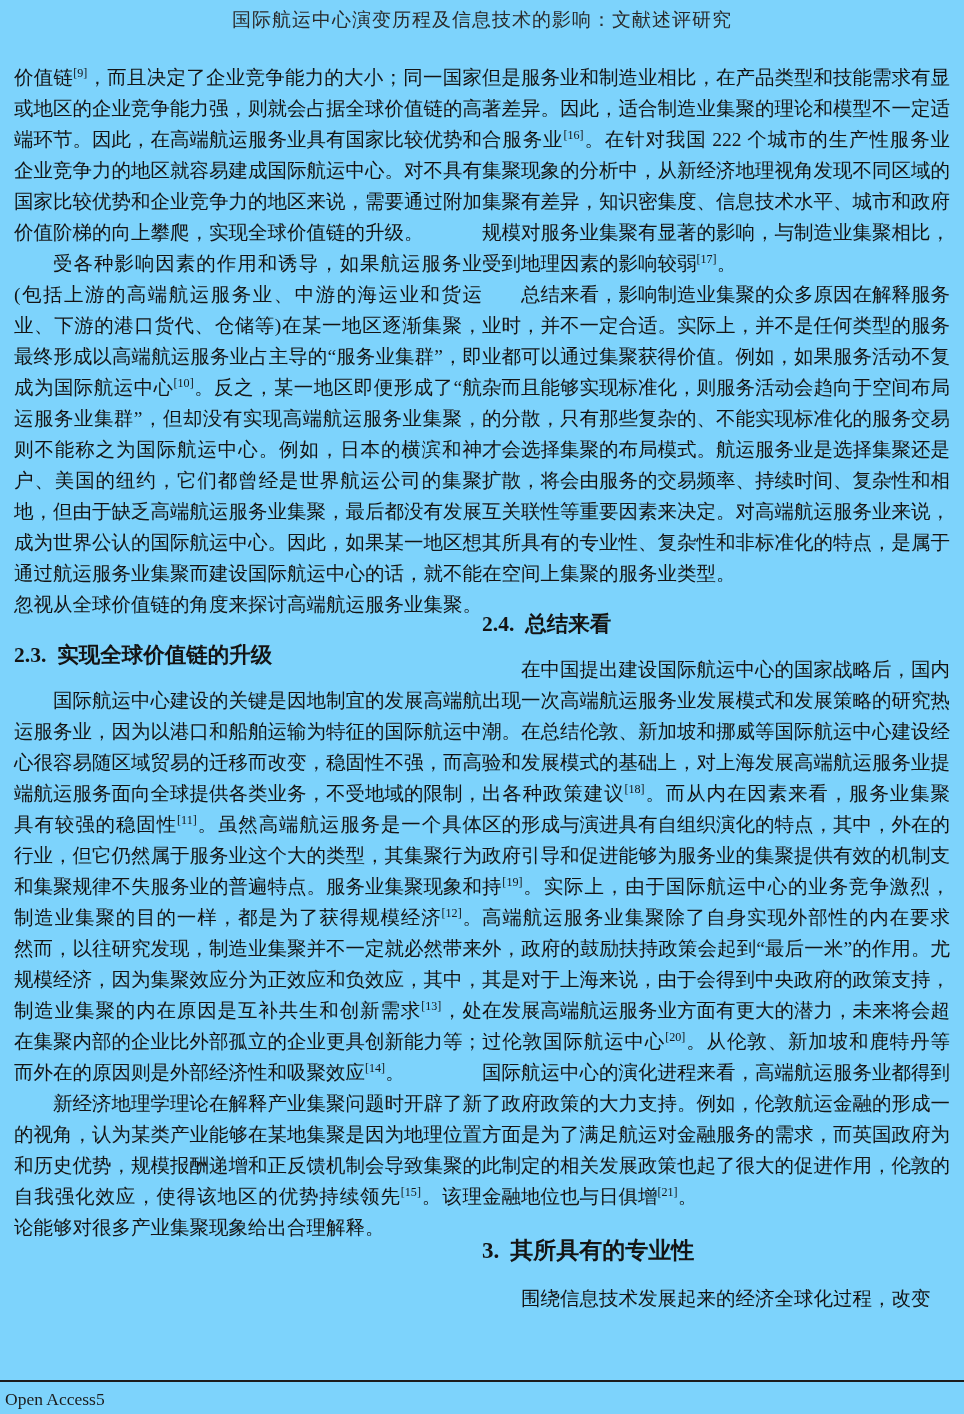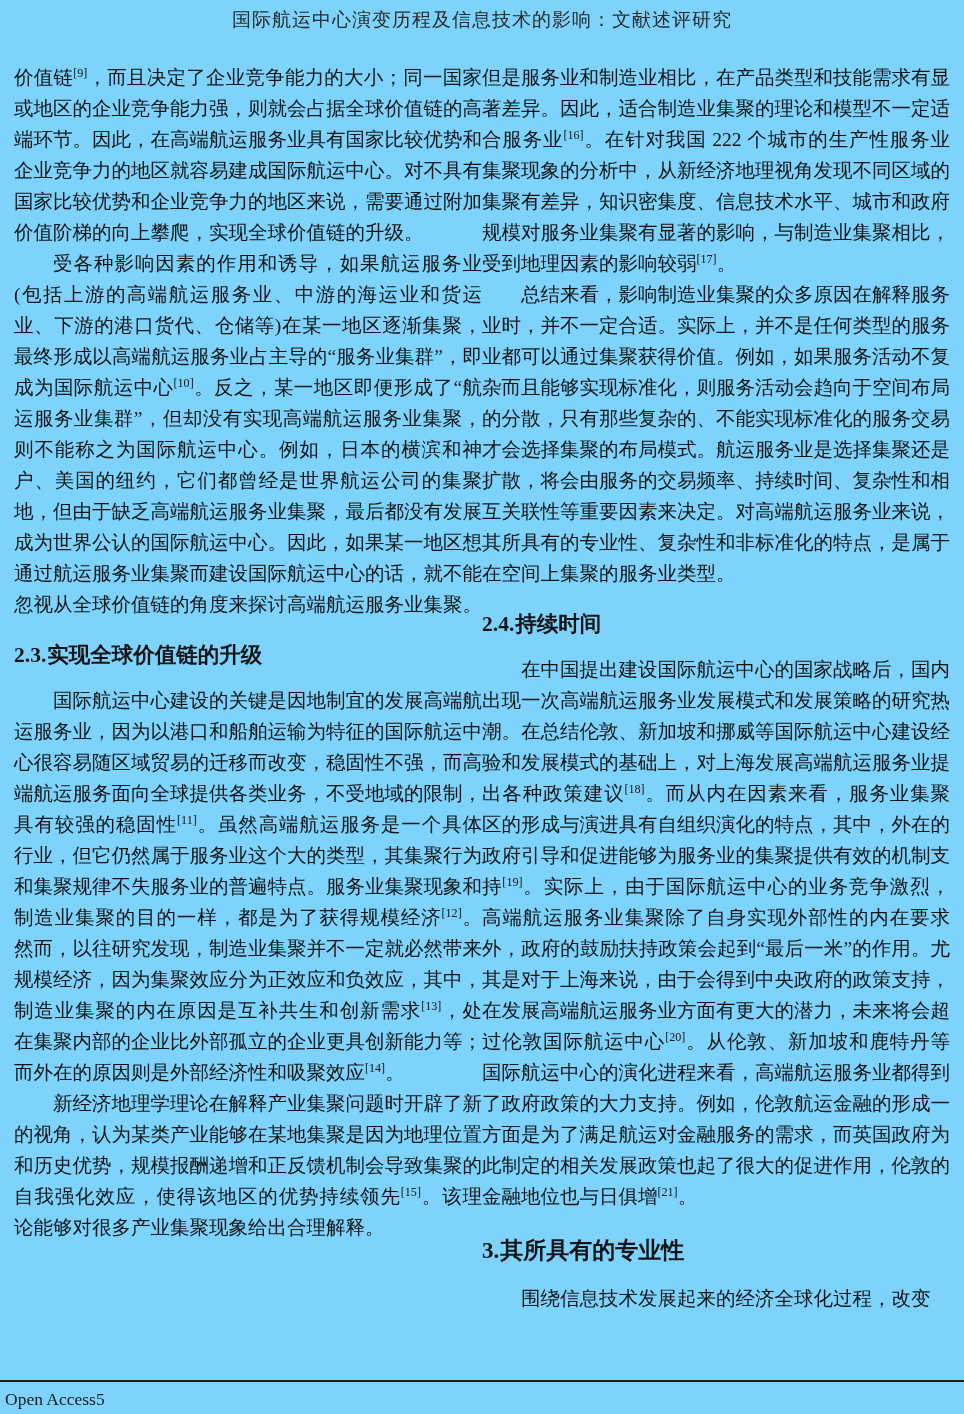--- a/index.html
+++ b/index.html
@@ -40,21 +40,21 @@
     line-height:0;
   }
   .sec-h {
     margin:21px 0 16px 0;
     font-size:21.5px;
     line-height:28px;
   }
   .sec-h .num {
     font-family:"Liberation Serif", serif;
     font-weight:bold;
-    margin-right:1px;
+    margin-right:11px;
   }
   .sec-h .title {
     font-family:"Liberation Sans", sans-serif;
     font-weight:bold;
   }
   .sec-h.level1 { font-size:23px; margin:24px 0 18px 0; }
   .footer-rule {
     position:absolute;
     left:0; right:0;
     top:1380px;
@@ -87,21 +87,21 @@
         <span class="num">2.3.</span><span class="title">实现全球价值链的升级</span>
       </h2>
       <p class="p ind">国际航运中心建设的关键是因地制宜的发展高端航运服务业，因为以港口和船舶运输为特征的国际航运中心很容易随区域贸易的迁移而改变，稳固性不强，而高端航运服务面向全球提供各类业务，不受地域的限制，具有较强的稳固性<sup>[11]</sup>。虽然高端航运服务是一个具体行业，但它仍然属于服务业这个大的类型，其集聚行为和集聚规律不失服务业的普遍特点。服务业集聚现象和制造业集聚的目的一样，都是为了获得规模经济<sup>[12]</sup>。然而，以往研究发现，制造业集聚并不一定就必然带来规模经济，因为集聚效应分为正效应和负效应，其中，制造业集聚的内在原因是互补共生和创新需求<sup>[13]</sup>，处在集聚内部的企业比外部孤立的企业更具创新能力等；而外在的原因则是外部经济性和吸聚效应<sup>[14]</sup>。</p>
       <p class="p ind">新经济地理学理论在解释产业集聚问题时开辟了新的视角，认为某类产业能够在某地集聚是因为地理位置和历史优势，规模报酬递增和正反馈机制会导致集聚的自我强化效应，使得该地区的优势持续领先<sup>[15]</sup>。该理论能够对很多产业集聚现象给出合理解释。</p>
     </div>
 
     <div class="col">
       <p class="p">但是服务业和制造业相比，在产品类型和技能需求有显著差异。因此，适合制造业集聚的理论和模型不一定适合服务业<sup>[16]</sup>。在针对我国 222 个城市的生产性服务业集聚现象的分析中，从新经济地理视角发现不同区域的集聚有差异，知识密集度、信息技术水平、城市和政府规模对服务业集聚有显著的影响，与制造业集聚相比，受到地理因素的影响较弱<sup>[17]</sup>。</p>
       <p class="p ind">总结来看，影响制造业集聚的众多原因在解释服务业时，并不一定合适。实际上，并不是任何类型的服务业都可以通过集聚获得价值。例如，如果服务活动不复杂而且能够实现标准化，则服务活动会趋向于空间布局的分散，只有那些复杂的、不能实现标准化的服务交易才会选择集聚的布局模式。航运服务业是选择集聚还是扩散，将会由服务的交易频率、持续时间、复杂性和相互关联性等重要因素来决定。对高端航运服务业来说，其所具有的专业性、复杂性和非标准化的特点，是属于在空间上集聚的服务业类型。</p>
       <h2 class="sec-h">
-        <span class="num">2.4.</span><span class="title">持续时间</span>
+        <span class="num">2.4.</span><span class="title">总结来看</span>
       </h2>
       <p class="p ind">在中国提出建设国际航运中心的国家战略后，国内出现一次高端航运服务业发展模式和发展策略的研究热潮。在总结伦敦、新加坡和挪威等国际航运中心建设经验和发展模式的基础上，对上海发展高端航运服务业提出各种政策建议<sup>[18]</sup>。而从内在因素来看，服务业集聚区的形成与演进具有自组织演化的特点，其中，外在的政府引导和促进能够为服务业的集聚提供有效的机制支持<sup>[19]</sup>。实际上，由于国际航运中心的业务竞争激烈，高端航运服务业集聚除了自身实现外部性的内在要求外，政府的鼓励扶持政策会起到“最后一米”的作用。尤其是对于上海来说，由于会得到中央政府的政策支持，在发展高端航运服务业方面有更大的潜力，未来将会超过伦敦国际航运中心<sup>[20]</sup>。从伦敦、新加坡和鹿特丹等国际航运中心的演化进程来看，高端航运服务业都得到了政府政策的大力支持。例如，伦敦航运金融的形成一方面是为了满足航运对金融服务的需求，而英国政府为此制定的相关发展政策也起了很大的促进作用，伦敦的金融地位也与日俱增<sup>[21]</sup>。</p>
       <h2 class="sec-h level1">
         <span class="num">3.</span><span class="title">其所具有的专业性</span>
       </h2>
       <p class="p ind">围绕信息技术发展起来的经济全球化过程，改变</p>
     </div>
 
   </div>
 

